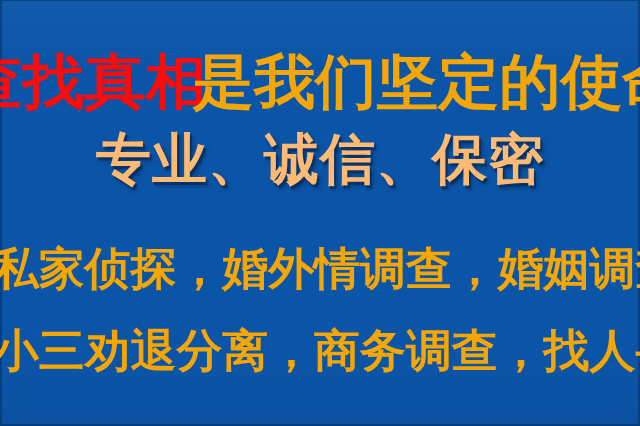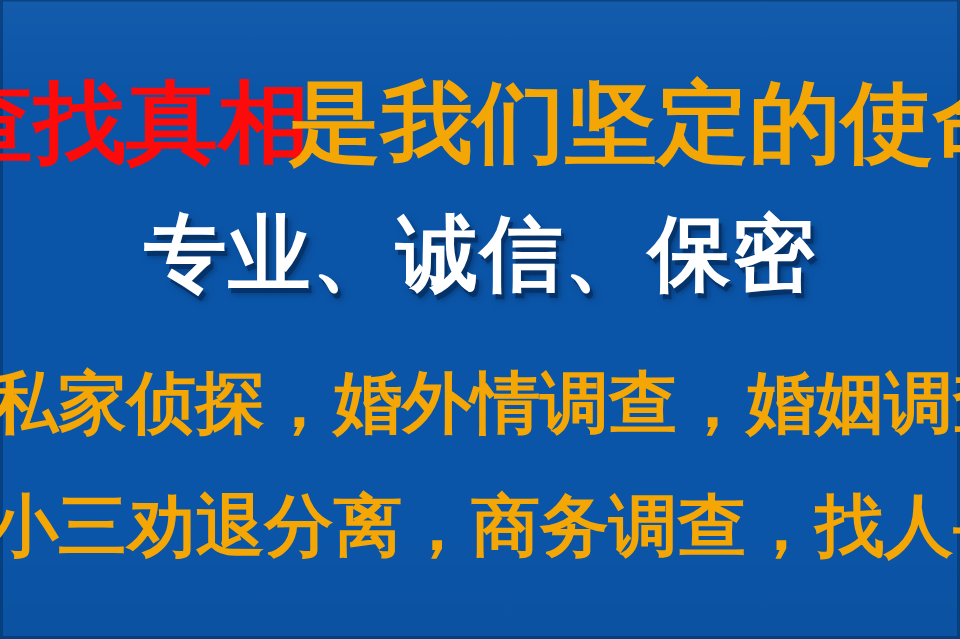--- a/index.html
+++ b/index.html
@@ -74,23 +74,23 @@
   .line-headline .seg {
     display: inline-block;
     transform: scaleX(1.04);
     transform-origin: center;
   }
   .seg-accent { color: #fd0b0b; }
   .seg-main   { color: #f3a604; }
 
   
   .line-slogan {
-    top: 142px;
+    top: 132px;
     font-size: 55px;
-    color: #ffffff;
+    color: #fdba74;
     letter-spacing: 1px;
     text-shadow:
       2px 3px 0 rgba(5, 48, 100, 0.85),
       3px 4px 4px rgba(4, 38, 82, 0.55);
   }
   .line-slogan .seg { display: inline-block; }
 
   
   .line-services {
     font-size: 45px;

